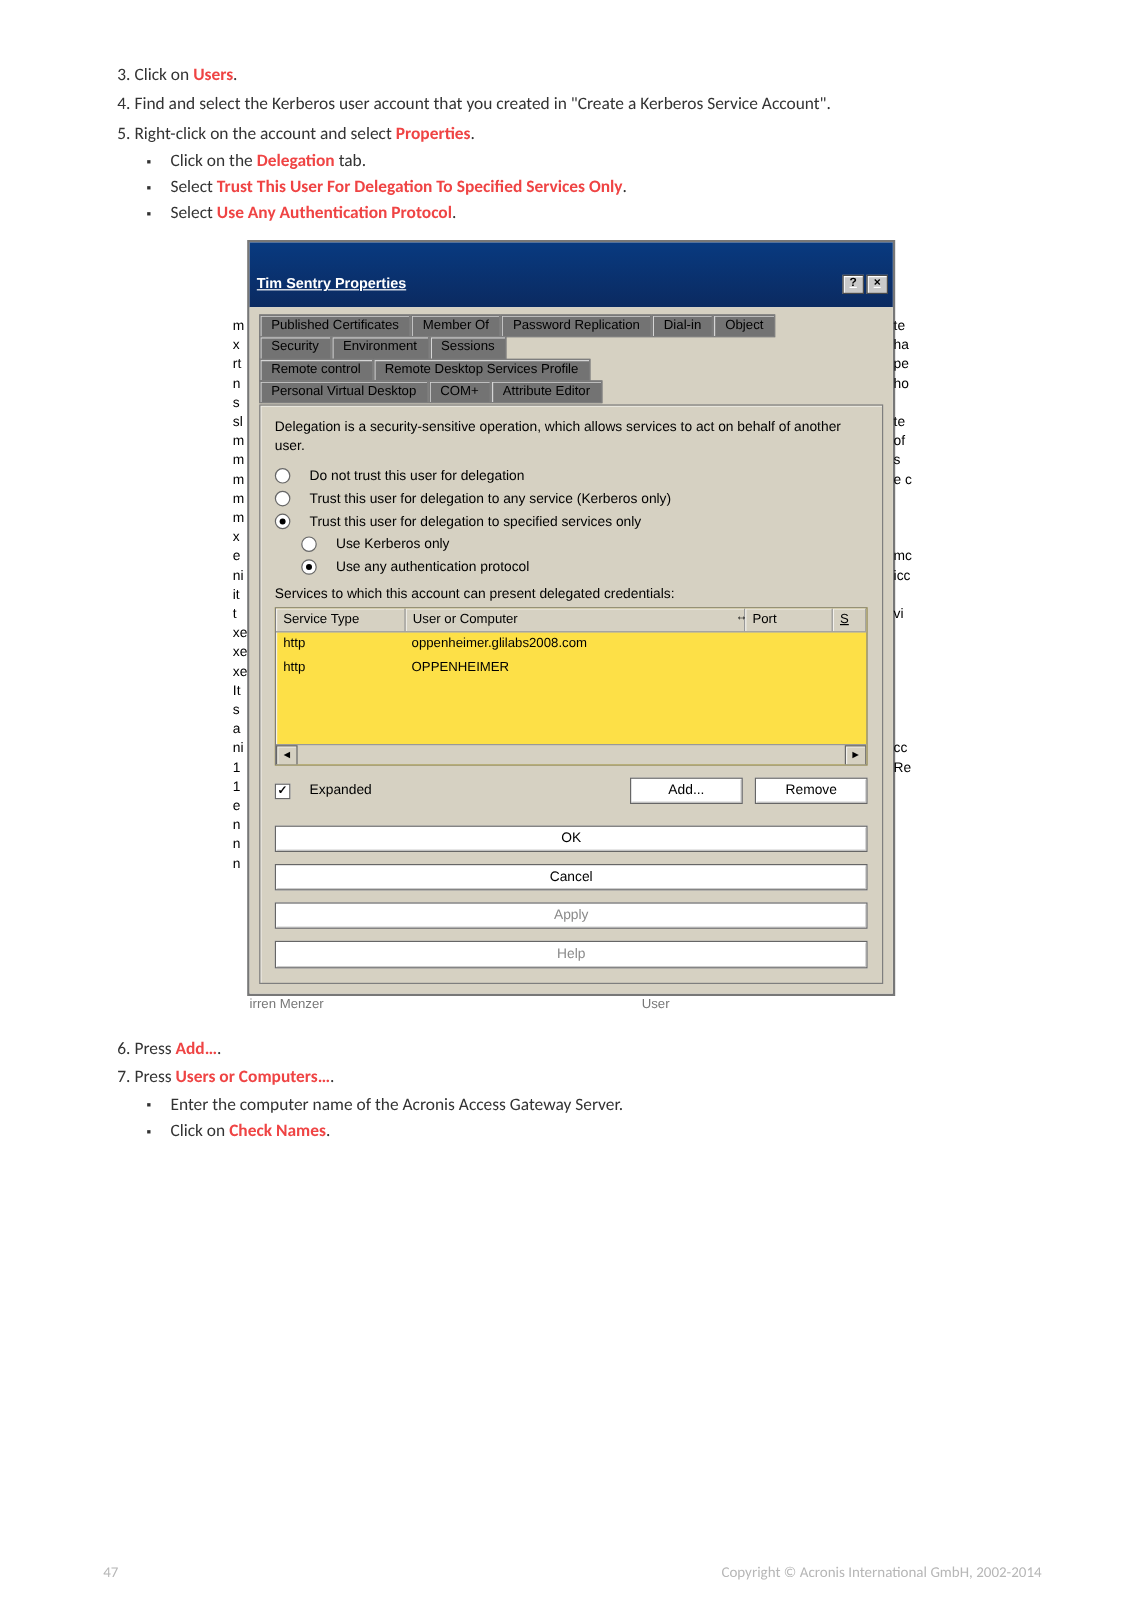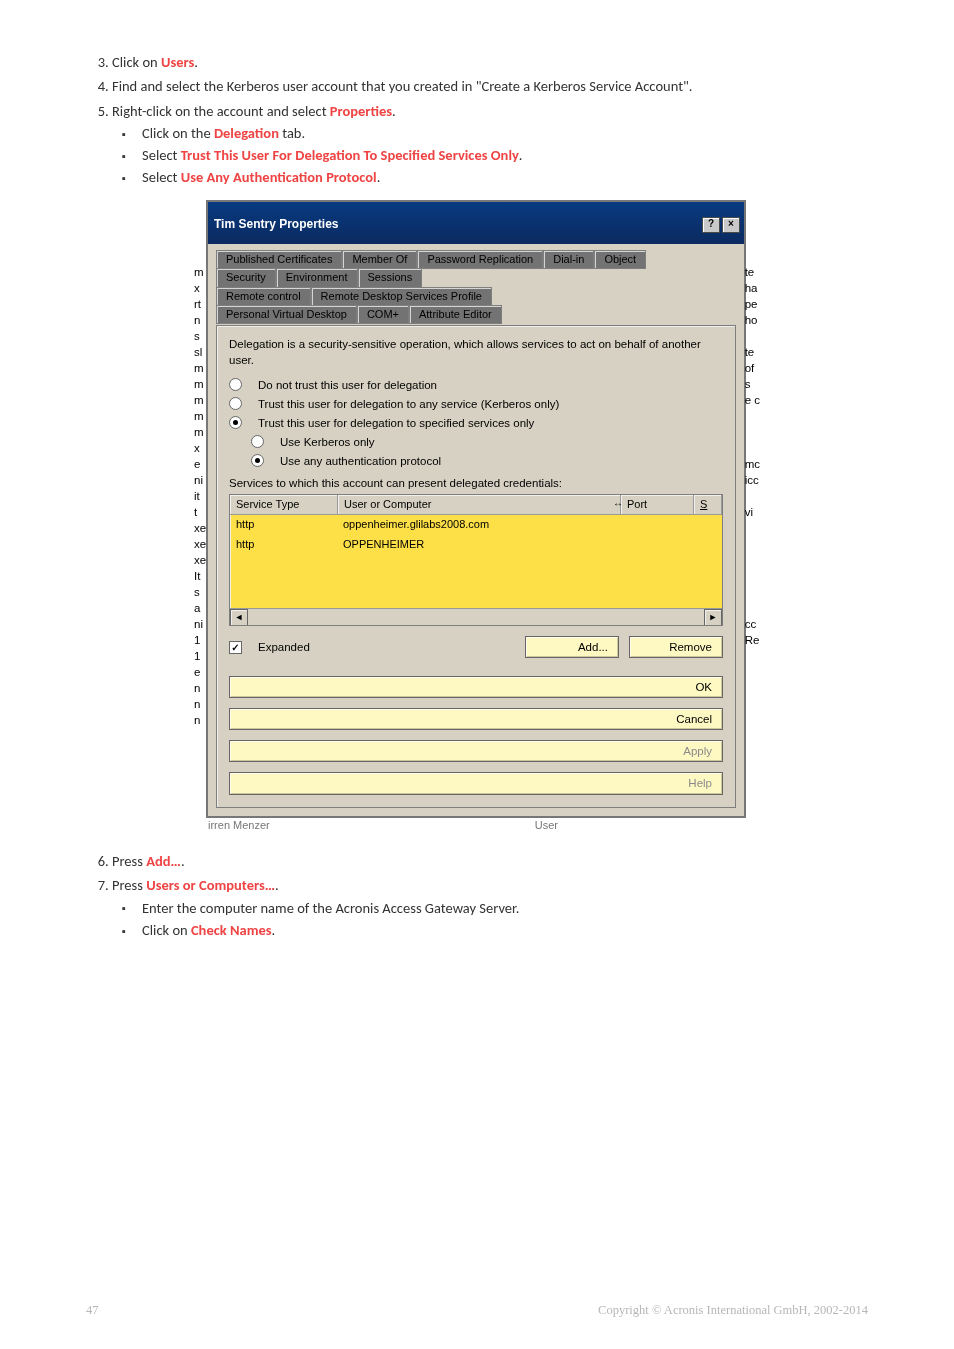--- a/index.html
+++ b/index.html
@@ -65,23 +65,24 @@
 
   .outer-frame {
     border:2px solid #777;
   }
   .titlebar {
     background: linear-gradient(#083a80, #0b2a60);
     color:#fff;
     height:38px;
     display:flex;
     align-items:center;
-    padding:4px 4px 0 6px;
+    padding:16px 4px 0 6px;
     font-weight:bold;
     font-size:12px;
+    text-decoration:underline;
   }
   .titlebar .spacer{flex:1}
   .titlebar-btn {
     width:16px;height:14px;
     margin-left:2px;
     background:#c9c9c9;
     border:1px solid #4a4a4a;
     box-shadow: inset 1px 1px 0 #fff;
     font-size:10px;
     line-height:12px;
@@ -193,24 +194,24 @@
     box-shadow:inset 1px 1px 0 rgba(255,255,255,0.7);
     display:flex;align-items:center;justify-content:center;font-size:9px;
     background:#d6d1c2;
   }
 
   .btnrow {
     display:flex; gap:10px; align-items:center; margin-top:10px;
   }
   .pushbtn {
     min-width:72px;
-    text-align:right;
+    text-align:center;
     padding:2px 10px;
     border:1px solid #666;
-    background:#fef9c3;
+    background:#ffffff;
     box-shadow: inset 1px 1px 0 rgba(255,255,255,0.7), inset -1px -1px 0 rgba(0,0,0,0.2);
     font-size:11.5px;
   }
   .pushbtn.disabled { color:#8a8a8a; }
 
   .okrow {
     display:flex; justify-content:center; gap:10px; margin-top:18px;flex-direction:column;
   }
 
   .status-under {
@@ -218,21 +219,21 @@
     font-size:11px;color:#777;
     max-width:530px;
     margin:0 auto 0 2px;
     font-family:Tahoma,Arial;
     gap:40px;
   }
 
   .footer {
     position:absolute; bottom:30px; left:86px; right:86px;
     display:flex; justify-content:space-between;
-    font-size:12.5px; color:#b7b7b7;font-family:Liberation Serif, serif;
+    font-size:12.5px; color:#b7b7b7;
   }
 </style>
 </head>
 <body>
 
 <div class="page">
 
   <ol class="steps" start="3">
     <li>
       <span>Click on </span><b>Users</b><span>.</span>

